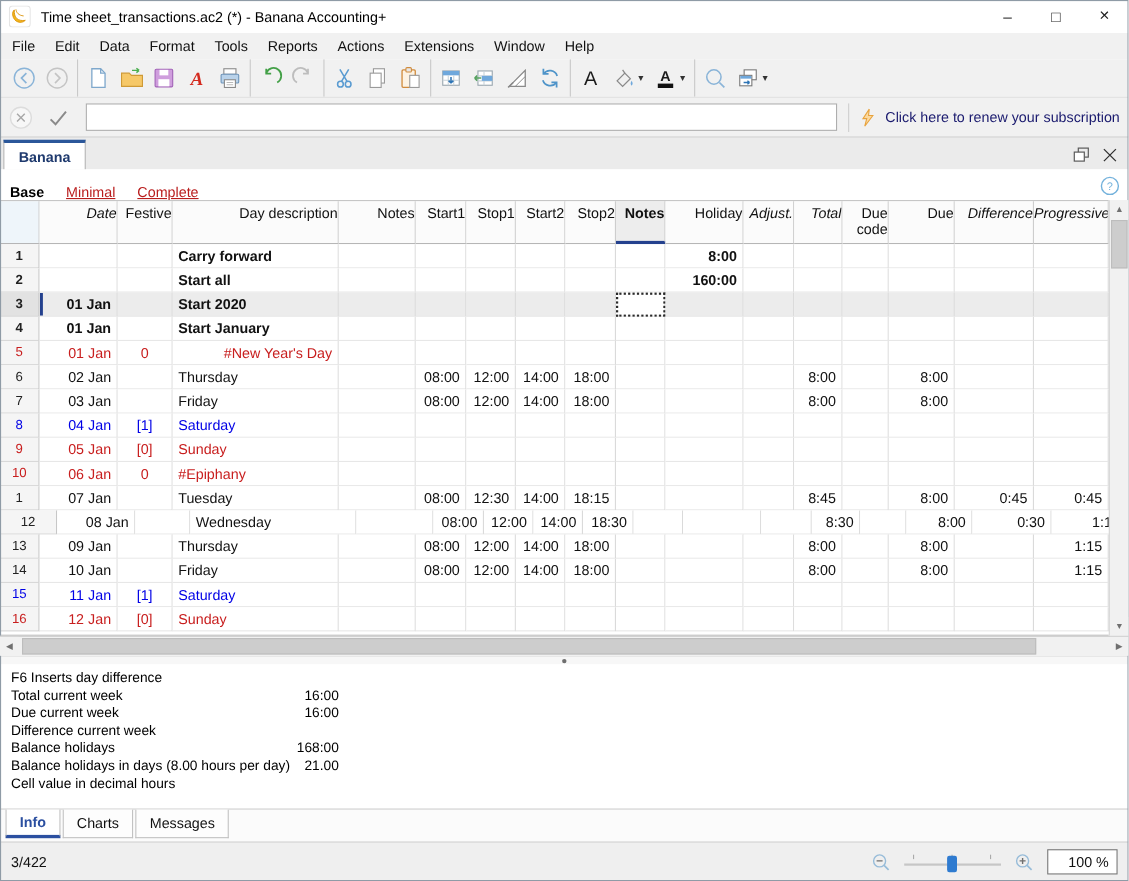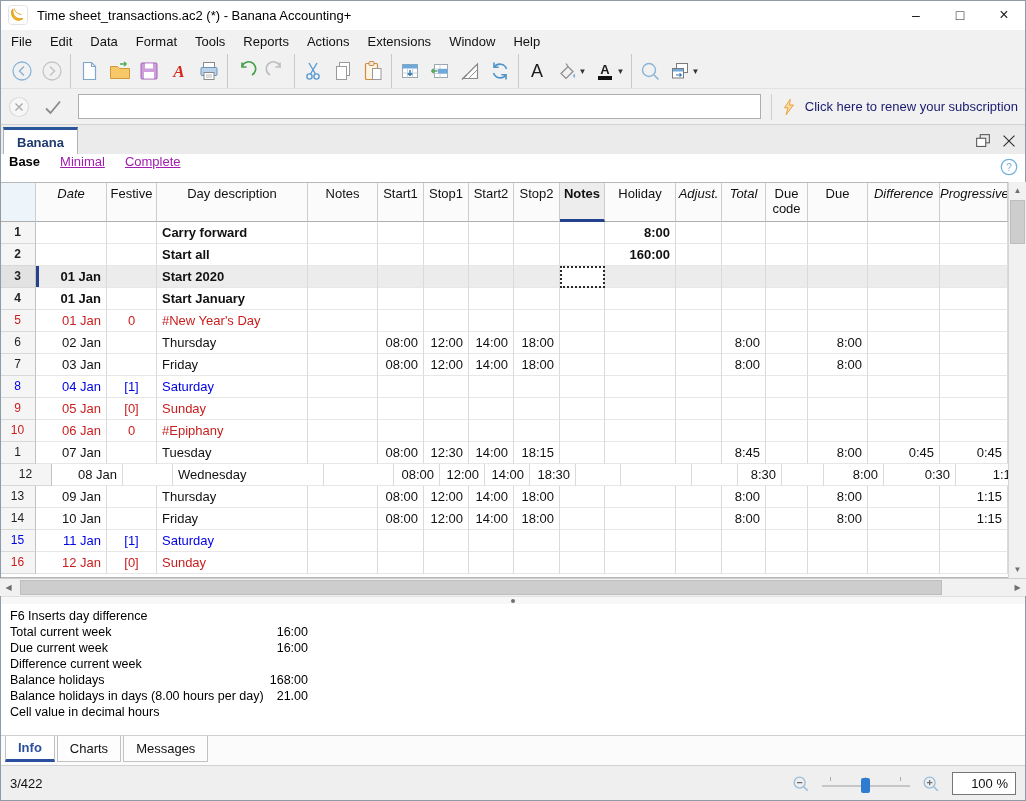--- a/index.html
+++ b/index.html
@@ -43,32 +43,32 @@
   
   .pane-tabbar{ height:30px; flex:none; background:#ebebeb; border-top:1px solid #d2d2d2;
                 display:flex; align-items:flex-end; }
   .pane-tab{ margin-left:3px; height:27px; padding:0 13px; display:flex; align-items:center;
              background:#fff; border:1px solid #b3b3b3; border-bottom:none;
              border-top:3px solid #2b579a; font-weight:bold; color:#1f3a6e; font-size:13px; }
   .pane-spacer{ flex:1; }
   .pane-ctl{ width:26px; height:27px; display:flex; align-items:center; justify-content:center;
              background:transparent; border:none; }
   
-  .views-row{ height:28px; flex:none; background:#fff; display:flex; align-items:flex-start; }
+  .views-row{ height:28px; flex:none; background:#fff; display:flex; align-items:flex-end; }
   .view-current{ margin-left:9px; font-weight:bold; font-size:13px; color:#000; }
-  .view-link{ margin-left:20px; font-size:13px; color:#a21caf; text-decoration:underline; cursor:pointer; }
+  .view-link{ margin-left:20px; font-size:13px; color:#b91c1c; text-decoration:underline; cursor:pointer; }
   .views-spacer{ flex:1; }
   .help-btn{ width:26px; height:26px; display:flex; align-items:center; justify-content:center;
              background:transparent; border:none; margin-right:4px; }
   
   .table-zone{ height:396px; flex:none; display:flex; background:#fff; }
   .grid{ width:1008px; flex:none; display:flex; flex-direction:column; }
   .grid-header{ display:flex; height:40px; flex:none; border-top:1px solid #b8b8b8; }
   .hcell{ flex:none; background:#fbfbfb; border-right:1px solid #cdcdcd; border-bottom:1px solid #aeaeae;
-          font-size:13px; text-align:center; padding-top:3px; line-height:15px; color:#111; overflow:hidden; }
+          font-size:13px; text-align:right; padding-top:3px; line-height:15px; color:#111; overflow:hidden; }
   .hcell.corner{ background:#eef5fa; }
   .hcell.italic{ font-style:italic; }
   .hcell.selcol{ font-weight:bold; background:#ededed; border-bottom:3px solid #24418e; }
   .grid-row{ display:flex; height:22px; flex:none; }
   .cell{ flex:none; font-size:13px; line-height:21px; padding:0 5px; border-right:1px solid #dadada;
          border-bottom:1px solid #e7e7e7; background:#fff; overflow:hidden; white-space:nowrap; }
   .cell.numc{ background:#f5f5f5; border-right:1px solid #c2c2c2; border-bottom:1px solid #d8d8d8;
               text-align:center; font-size:12px; color:#222; padding:0; }
   .cell.a-left{ text-align:left; } .cell.a-right{ text-align:right; } .cell.a-center{ text-align:center; }
   .grid-row.bold .cell{ font-weight:bold; }
@@ -512,21 +512,21 @@
             <div class="cell a-right" style="width: 44px;"></div>
             <div class="cell a-left" style="width: 42px;"></div>
             <div class="cell a-right" style="width: 60px;"></div>
             <div class="cell a-right" style="width: 72px;"></div>
             <div class="cell a-right" style="width: 68px;"></div>
           </div>
           <div class="grid-row c-red">
             <div class="cell a-center numc" style="width: 36px;">5</div>
             <div class="cell a-right row-ind" style="width: 71px;">01 Jan</div>
             <div class="cell a-center" style="width: 50px;">0</div>
-            <div class="cell a-left" style="width: 151px;">#New Year's Day</div>
+            <div class="cell a-left" style="width: 151px; text-align: right;">#New Year's Day</div>
             <div class="cell a-left" style="width: 70px;"></div>
             <div class="cell a-right" style="width: 46px;"></div>
             <div class="cell a-right" style="width: 45px;"></div>
             <div class="cell a-right" style="width: 45px;"></div>
             <div class="cell a-right" style="width: 46px;"></div>
             <div class="cell a-right" style="width: 45px;"></div>
             <div class="cell a-right" style="width: 71px;"></div>
             <div class="cell a-right" style="width: 46px;"></div>
             <div class="cell a-right" style="width: 44px;"></div>
             <div class="cell a-left" style="width: 42px;"></div>

